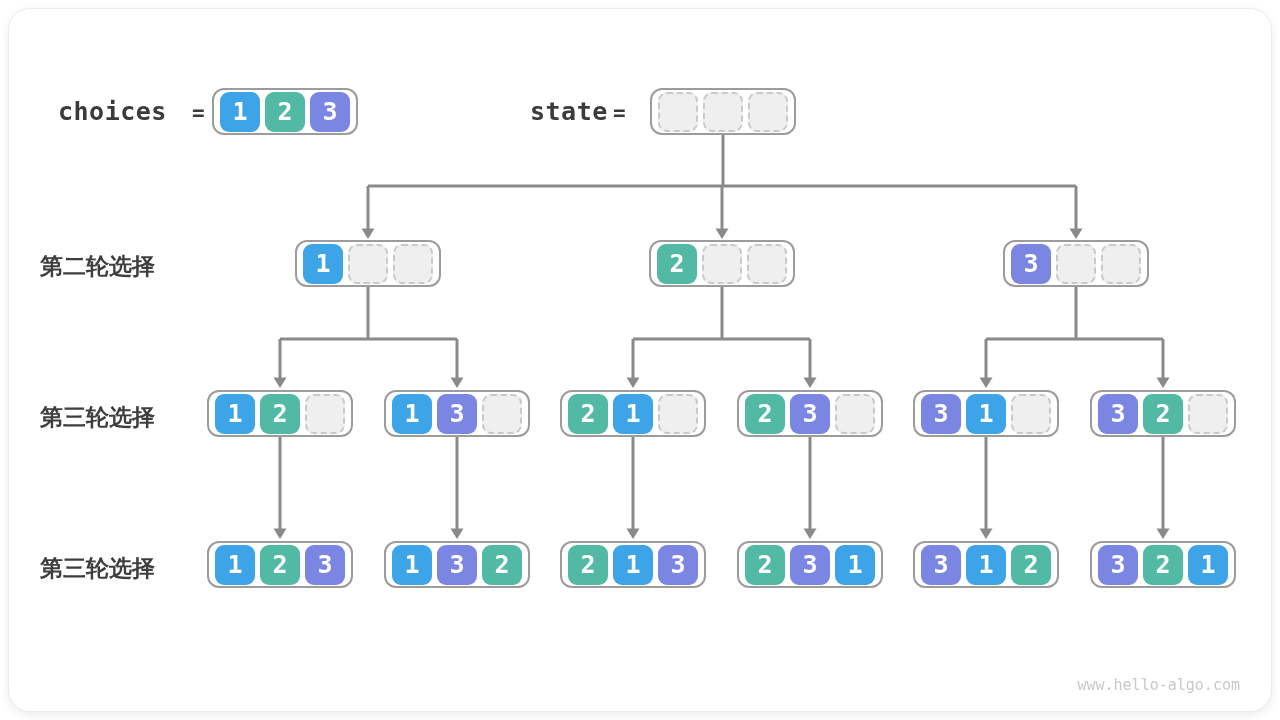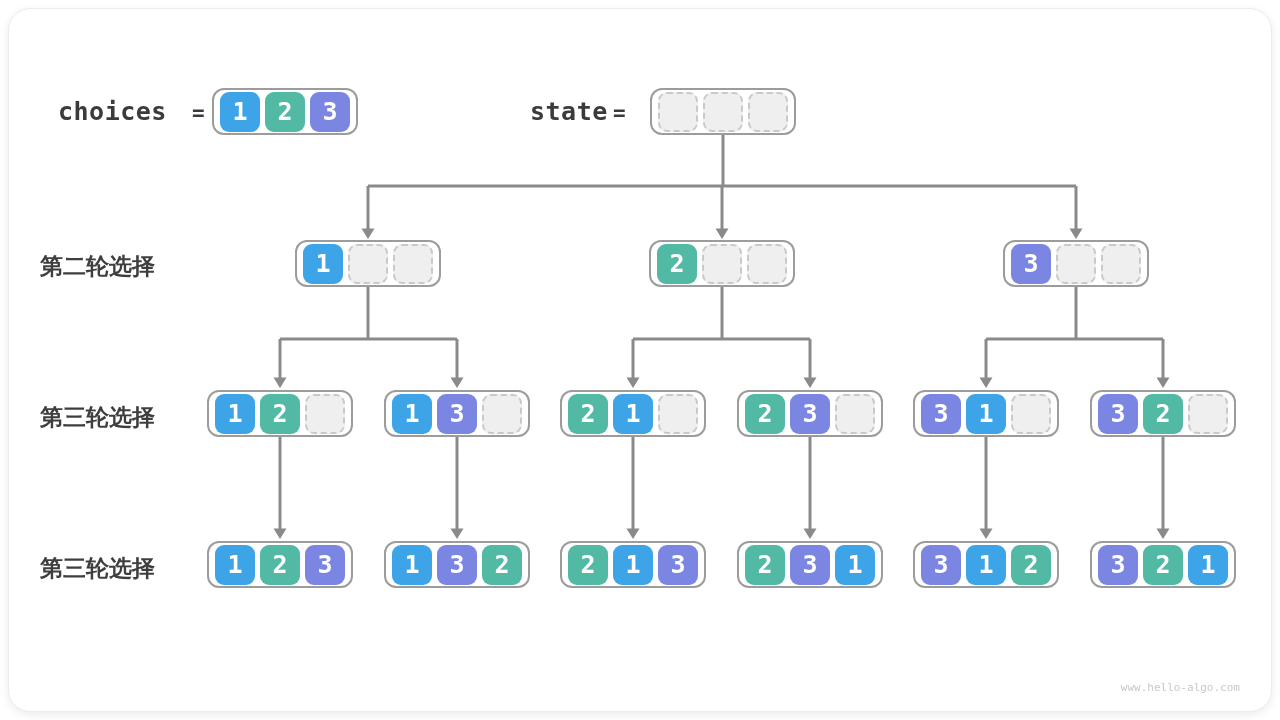--- a/index.html
+++ b/index.html
@@ -37,21 +37,21 @@
     display:flex; align-items:center; justify-content:center; flex:0 0 auto;
   }
   .cell.filled {
     color:#ffffff; font-family:"DejaVu Sans Mono","Liberation Mono",monospace;
     font-weight:bold; font-size:25px;
   }
   .cell.empty { background:#efefef; border:2px dashed #c9c9c9; }
   #connector-svg { position:absolute; left:0; top:0; pointer-events:none; }
   .watermark {
     position:absolute; right:40px; bottom:26px; color:#c9c9c9;
-    font-family:"DejaVu Sans Mono","Liberation Mono",monospace; font-size:11px;margin-top:8px;
+    font-family:"DejaVu Sans Mono","Liberation Mono",monospace; font-size:15px;margin-top:8px;
   }
 </style>
 </head>
 <body>
 
 <div class="card"></div>
 
 <svg id="connector-svg" width="1280" height="720">
     <path d="M723 135 V 186" fill="none" stroke="#8A8A8A" stroke-width="3"></path>
     <path d="M368 186 H 1076" fill="none" stroke="#8A8A8A" stroke-width="3"></path>

